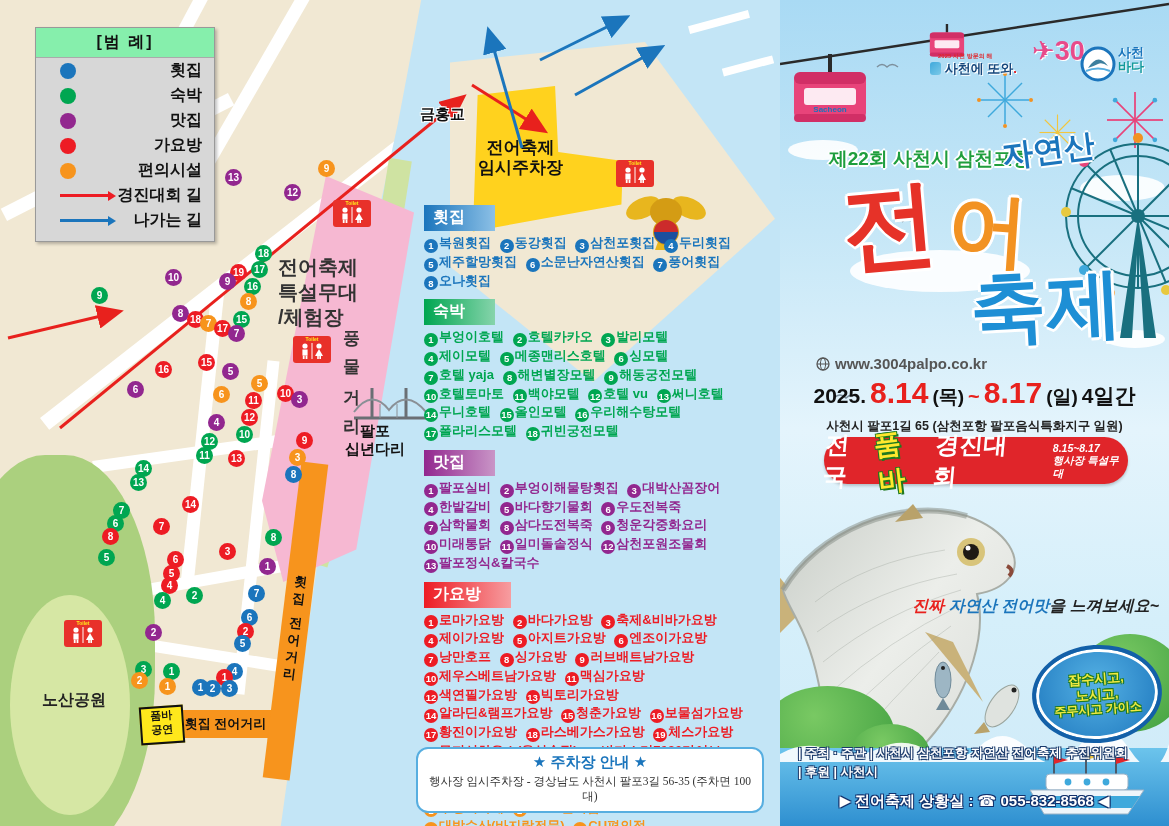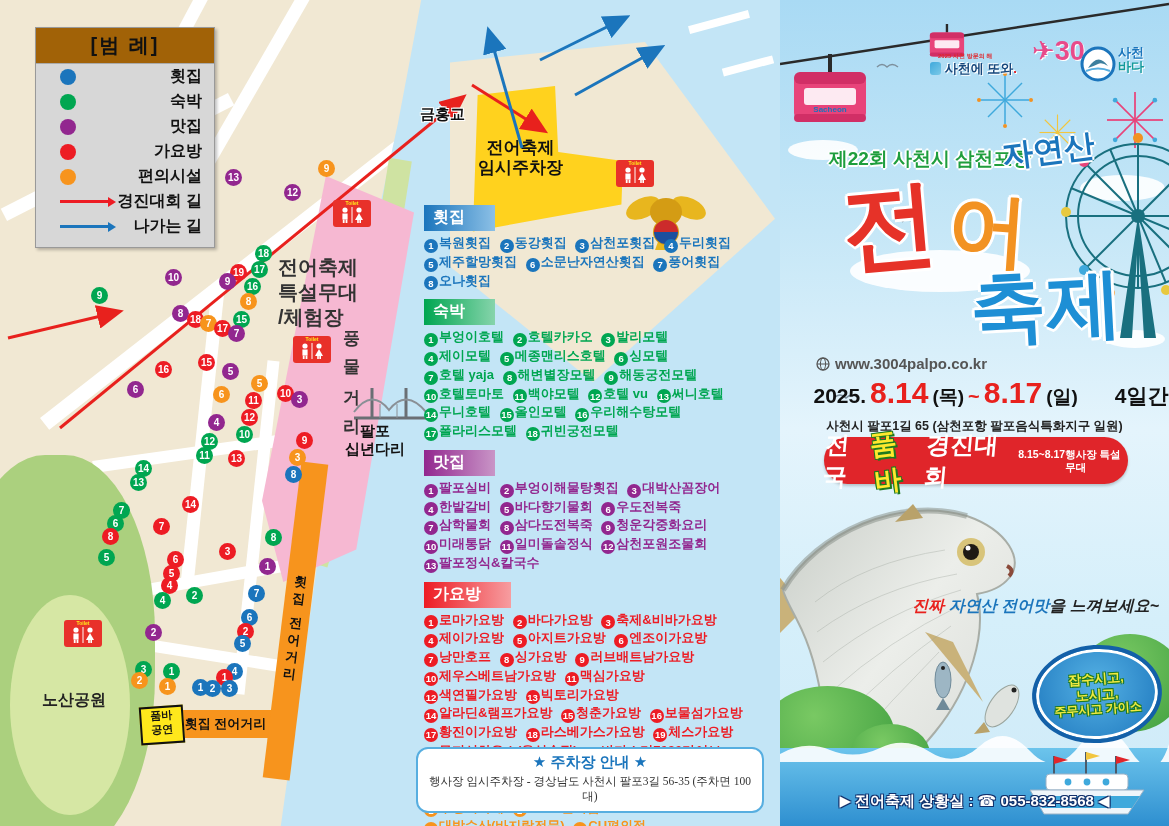--- a/index.html
+++ b/index.html
@@ -45,22 +45,22 @@
             letter-spacing:4px;display:flex;align-items:center;justify-content:center;}
   .toilet{position:absolute;width:38px;height:27px;background:#e8312a;border-radius:3px;z-index:9;
           display:flex;flex-direction:column;align-items:center;}
   .toilet .t-txt{font-size:5px;font-weight:bold;color:#ffe81c;line-height:7px;}
   .mk{position:absolute;width:17px;height:17px;border-radius:50%;z-index:10;color:#fff;
       font-size:10px;font-weight:bold;display:flex;align-items:center;justify-content:center;}
 
   
   #legend{left:35px;top:27px;width:178px;background:#d7d7d7;border:1px solid #999;z-index:11;
           box-shadow:2px 2px 3px rgba(0,0,0,.25);padding-bottom:8px;}
-  #legend-title{background:#a16207;border-bottom:1px solid #aaa;text-align:center;
-                font-size:20px;font-weight:bold;color:#111;padding:4px 0;letter-spacing:2px;}
+  #legend-title{background:#86efac;border-bottom:1px solid #aaa;text-align:center;
+                font-size:16px;font-weight:bold;color:#111;padding:4px 0;letter-spacing:2px;}
   .leg-row{display:flex;align-items:center;padding:2px 12px 2px 24px;}
   .leg-dot{width:16px;height:16px;border-radius:50%;flex:0 0 16px;}
   .leg-label{flex:1;text-align:right;font-size:16px;font-weight:bold;color:#111;}
   .leg-bar{width:48px;height:3px;flex:0 0 48px;}
   .leg-head{width:0;height:0;border-top:5px solid transparent;border-bottom:5px solid transparent;
             border-left-width:8px;border-left-style:solid;}
 
   
   #directory{left:424px;top:205px;width:324px;z-index:12;}
   .dir-head{display:inline-block;color:#fff;font-weight:bold;font-size:16px;
@@ -86,31 +86,31 @@
           text-shadow:2px 0 0 #fff,-2px 0 0 #fff,0 2px 0 #fff,0 -2px 0 #fff,1px 1px 0 #fff,-1px -1px 0 #fff;}
   #title2{left:222px;top:130px;z-index:5;font-weight:bold;font-size:31px;color:#1b75bc;transform:rotate(-7deg);
           text-shadow:2px 0 0 #fff,-2px 0 0 #fff,0 2px 0 #fff,0 -2px 0 #fff;}
   .big-t{position:absolute;z-index:5;font-weight:bold;line-height:1;
          text-shadow:3px 0 0 #fff,-3px 0 0 #fff,0 3px 0 #fff,0 -3px 0 #fff,2px 2px 0 #fff,-2px -2px 0 #fff;}
   #bt1{left:62px;top:178px;font-size:95px;color:#e63228;transform:rotate(-5deg);}
   #bt2{left:168px;top:190px;font-size:80px;color:#f29222;transform:rotate(4deg);}
   #bt3{left:190px;top:268px;font-size:76px;color:#1e8fd5;transform:rotate(-3deg);}
   #url-line{left:36px;top:355px;z-index:5;font-weight:bold;font-size:15px;color:#555;display:flex;align-items:center;gap:5px;}
   #date-line{left:0;top:376px;width:389px;z-index:5;display:flex;align-items:baseline;justify-content:center;gap:4px;}
-  .dt-y{font-size:21px;font-weight:bold;color:#111;margin-left:33px;}
+  .dt-y{font-size:21px;font-weight:bold;color:#111;}
   .dt-big{font-size:30px;font-weight:bold;color:#e8211d;}
   .dt-w{font-size:19px;font-weight:bold;color:#111;}
   .dt-t{font-size:20px;font-weight:bold;color:#e8211d;}
   #loc-line{left:0;top:418px;width:389px;text-align:center;z-index:5;font-weight:bold;font-size:12.5px;color:#222;}
   #banner{left:44px;top:437px;width:304px;height:47px;background:#e0252a;border-radius:26px;z-index:5;
           display:flex;align-items:center;justify-content:center;gap:5px;box-shadow:0 2px 3px rgba(0,0,0,.2);}
   .bn-w{font-size:24px;font-weight:bold;color:#fff;transform:skewX(-5deg);}
   #bn-pumba{font-size:27px;font-weight:bold;color:#ffe82e;transform:rotate(-7deg);
             text-shadow:2px 2px 0 #1f7a1f,-1px -1px 0 #1f7a1f,1px -1px 0 #1f7a1f,-1px 1px 0 #1f7a1f;}
-  #bn-sub{display:flex;flex-direction:row;line-height:1.15;margin-left:3px;}
+  #bn-sub{display:flex;flex-direction:column;line-height:1.15;margin-left:19px;font-style:italic;}
   #bn-sub span{font-size:10.5px;font-weight:bold;color:#fff;}
   #slogan{right:10px;top:592px;z-index:6;text-align:right;font-style:italic;}
   #slogan .s1{font-size:14.5px;font-weight:bold;color:#222;}
   #slogan .s2{font-size:16px;font-weight:bold;margin-top:4px;}
   #slogan .s2 .red{color:#e8211d;} #slogan .s2 .blue{color:#1b75bc;text-align:right;} #slogan .s2 .blk{color:#222;}
   #badge{left:252px;top:645px;width:122px;height:90px;border-radius:50%;z-index:7;
          background:radial-gradient(circle at 50% 40%,#55b1e4,#1b75bc);border:4px solid #1360a8;
          box-shadow:inset 0 0 0 3px #fff;display:flex;flex-direction:column;align-items:center;
          justify-content:center;transform:rotate(-4deg);}
   #badge div{font-weight:bold;color:#f2ea3f;font-size:13px;line-height:1.2;
@@ -606,14 +606,18 @@
       <path d="M62,2 L76,6 L62,10 Z" fill="#f2c63f"></path>
       <path d="M92,6 L106,10 L92,14 Z" fill="#e0252a"></path>
     <rect x="22" y="24" width="82" height="16" rx="4" fill="#fff" stroke="#9ab2c6"></rect>
     <path d="M6,40 L120,40 L104,64 L20,64 Z" fill="#eef5fa" stroke="#9ab2c6"></path>
     <path d="M10,46 L116,46 L108,58 L18,58 Z" fill="#3fa9dc"></path>
     <circle cx="44" cy="32" r="3.4" fill="#3fa9dc"></circle>
       <circle cx="63" cy="32" r="3.4" fill="#3fa9dc"></circle>
       <circle cx="82" cy="32" r="3.4" fill="#3fa9dc"></circle>
   </svg>
 
+  <div id="credits" class="abs">
+    <div>| 주최 · 주관 | 사천시 삼천포항 자연산 전어축제 추진위원회</div>
+    <div>| 후원 | 사천시</div>
+  </div>
   <div id="hotline" class="abs">▶ 전어축제 상황실 : ☎ 055-832-8568 ◀</div>
 </div>
 
 </body></html>

